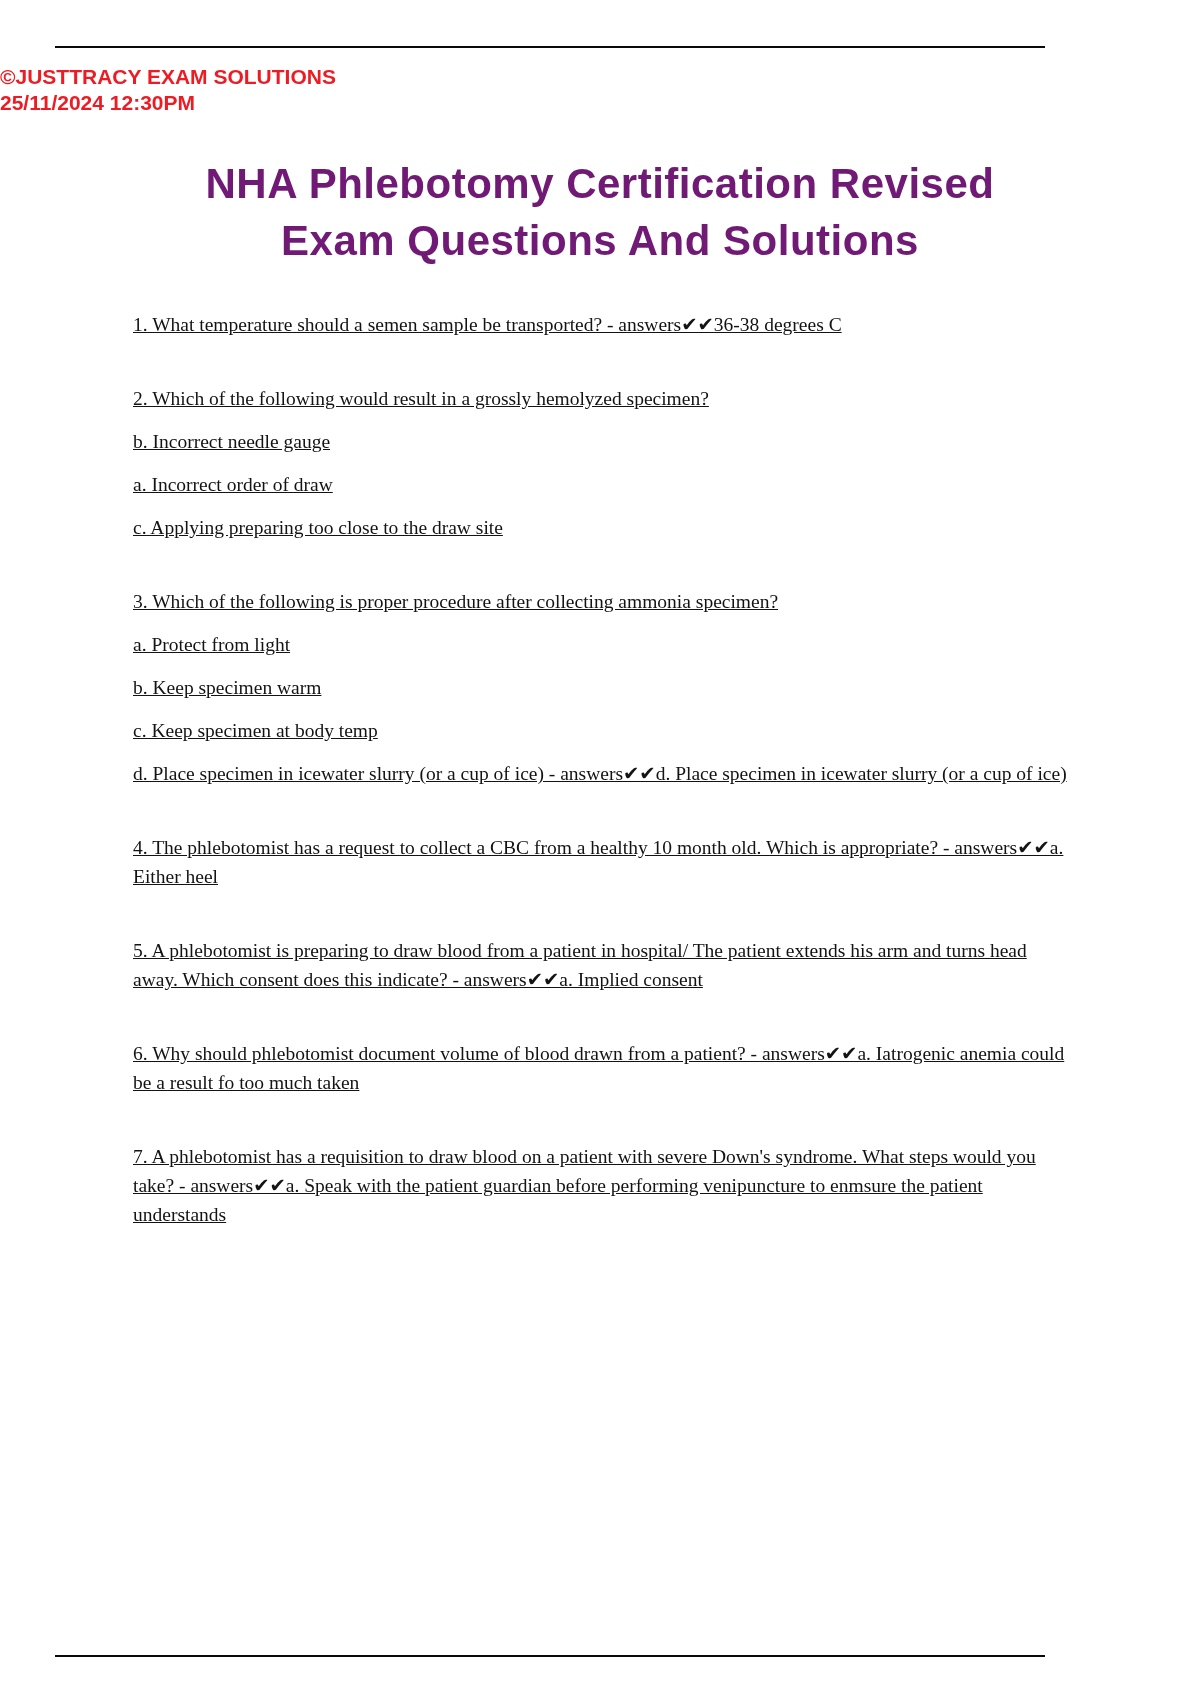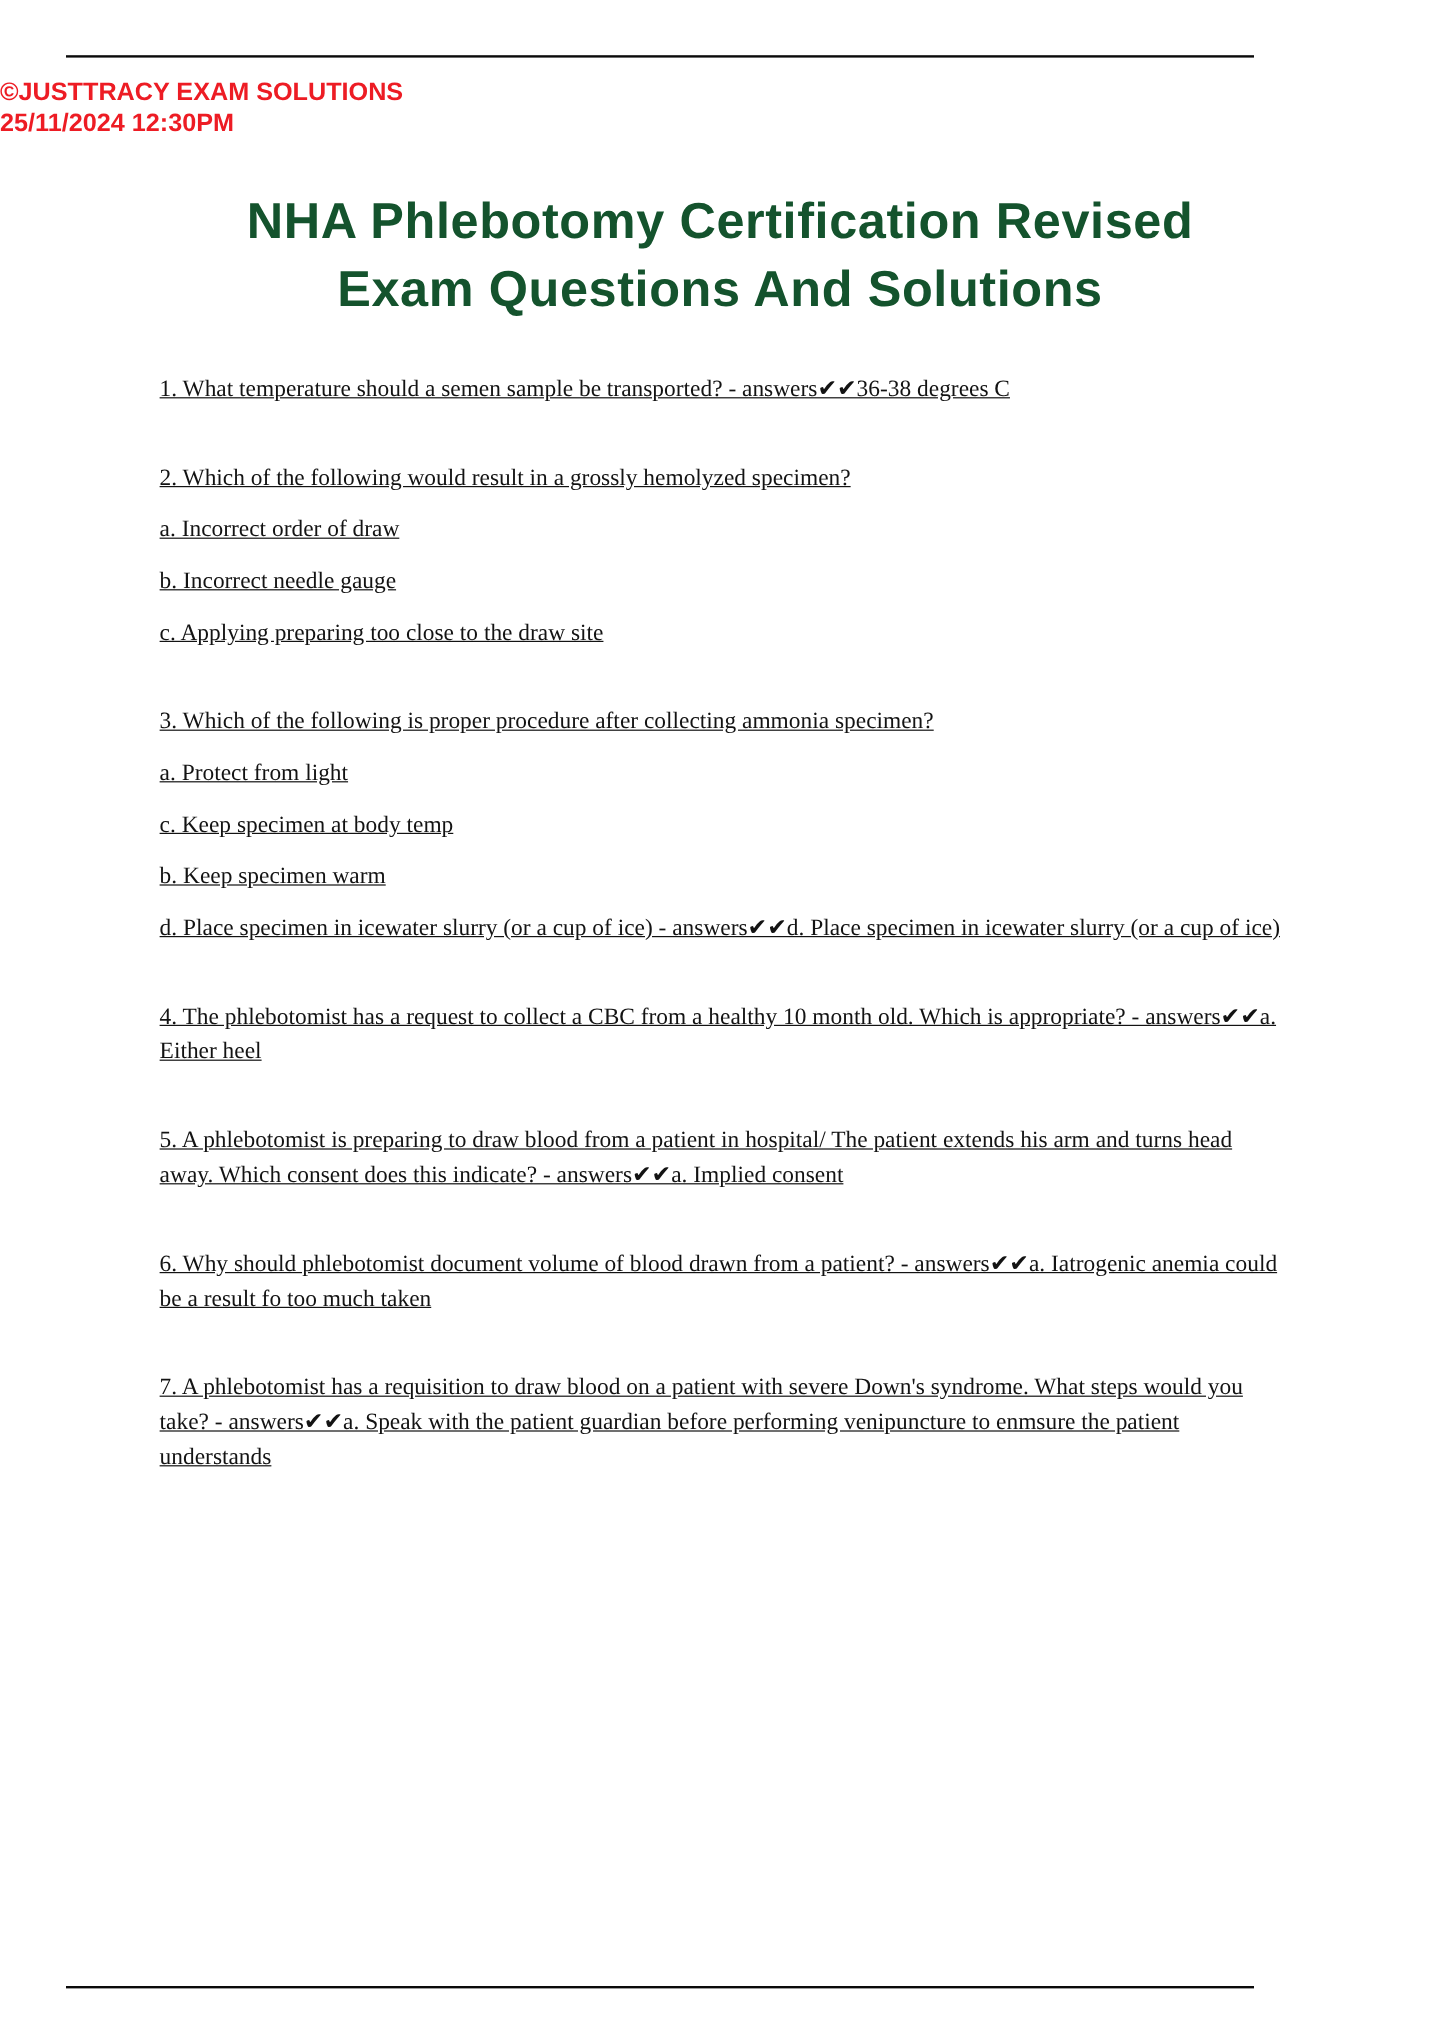--- a/index.html
+++ b/index.html
@@ -35,21 +35,21 @@
   .doc-title {
     position: absolute;
     top: 155px;
     left: 100px;
     width: 1000px;
     text-align: center;
     font-family: "Liberation Sans", sans-serif;
     font-weight: bold;
     font-size: 42px;
     line-height: 57px;
-    color: #14532d;
+    color: #701a75;
     letter-spacing: 0.5px;
   }
   .content {
     position: absolute;
     top: 310px;
     left: 133px;
     width: 935px;
   }
   .question { margin-bottom: 45px; }
   .question p {
@@ -75,30 +75,30 @@
 </div>
 
 <div class="content">
 
   <div class="question">
     <p>1. What temperature should a semen sample be transported? - answers✔✔36-38 degrees C</p>
   </div>
 
   <div class="question">
     <p>2. Which of the following would result in a grossly hemolyzed specimen?</p>
+    <p>b. Incorrect needle gauge</p>
     <p>a. Incorrect order of draw</p>
-    <p>b. Incorrect needle gauge</p>
     <p>c. Applying preparing too close to the draw site</p>
   </div>
 
   <div class="question">
     <p>3. Which of the following is proper procedure after collecting ammonia specimen?</p>
     <p>a. Protect from light</p>
+    <p>b. Keep specimen warm</p>
     <p>c. Keep specimen at body temp</p>
-    <p>b. Keep specimen warm</p>
     <p>d. Place specimen in icewater slurry (or a cup of ice) - answers✔✔d. Place specimen in icewater slurry (or a cup of ice)</p>
   </div>
 
   <div class="question">
     <p>4. The phlebotomist has a request to collect a CBC from a healthy 10 month old. Which is appropriate? - answers✔✔a. Either heel</p>
   </div>
 
   <div class="question">
     <p>5. A phlebotomist is preparing to draw blood from a patient in hospital/ The patient extends his arm and turns head away. Which consent does this indicate? - answers✔✔a. Implied consent</p>
   </div>

